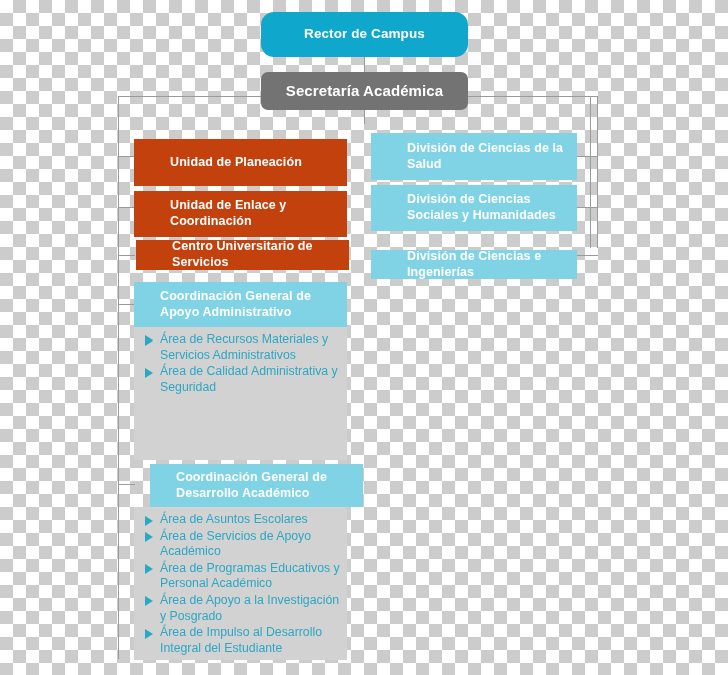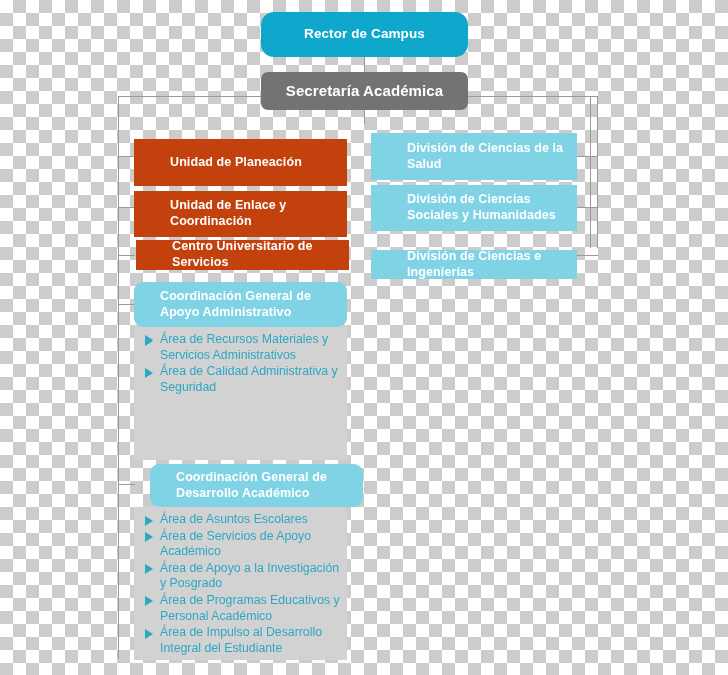--- a/index.html
+++ b/index.html
@@ -77,21 +77,20 @@
     padding-left: 36px;
     padding-right: 10px;
     font-size: 12.5px;
   }
   .node-coord {
     background: #7fd3e5;
     justify-content: flex-start;
     padding-left: 26px;
     padding-right: 10px;
     font-size: 12.5px;
-    border-radius: 9px;
   }
 
   
   .bullet-list {
     position: absolute;
     list-style: none;
     margin: 0;
     padding: 0;
   }
   .bullet-item {
@@ -188,25 +187,25 @@
     <li class="bullet-item">
       <span class="bullet-tri"></span>
       <span>Área de Asuntos Escolares</span>
     </li>
     <li class="bullet-item">
       <span class="bullet-tri"></span>
       <span>Área de Servicios de Apoyo Académico</span>
     </li>
     <li class="bullet-item">
       <span class="bullet-tri"></span>
+      <span>Área de Programas Educativos y Personal Académico</span>
+    </li>
+    <li class="bullet-item">
+      <span class="bullet-tri"></span>
       <span>Área de Apoyo a la Investigación y Posgrado</span>
-    </li>
-    <li class="bullet-item">
-      <span class="bullet-tri"></span>
-      <span>Área de Programas Educativos y Personal Académico</span>
     </li>
     <li class="bullet-item">
       <span class="bullet-tri"></span>
       <span>Área de Impulso al Desarrollo Integral del Estudiante</span>
     </li>
   </ul>
 
   <div class="node node-div" style="left:371px; top:133px; width:206px; height:47px;">
     <span>División de Ciencias de la Salud</span>
   </div>

